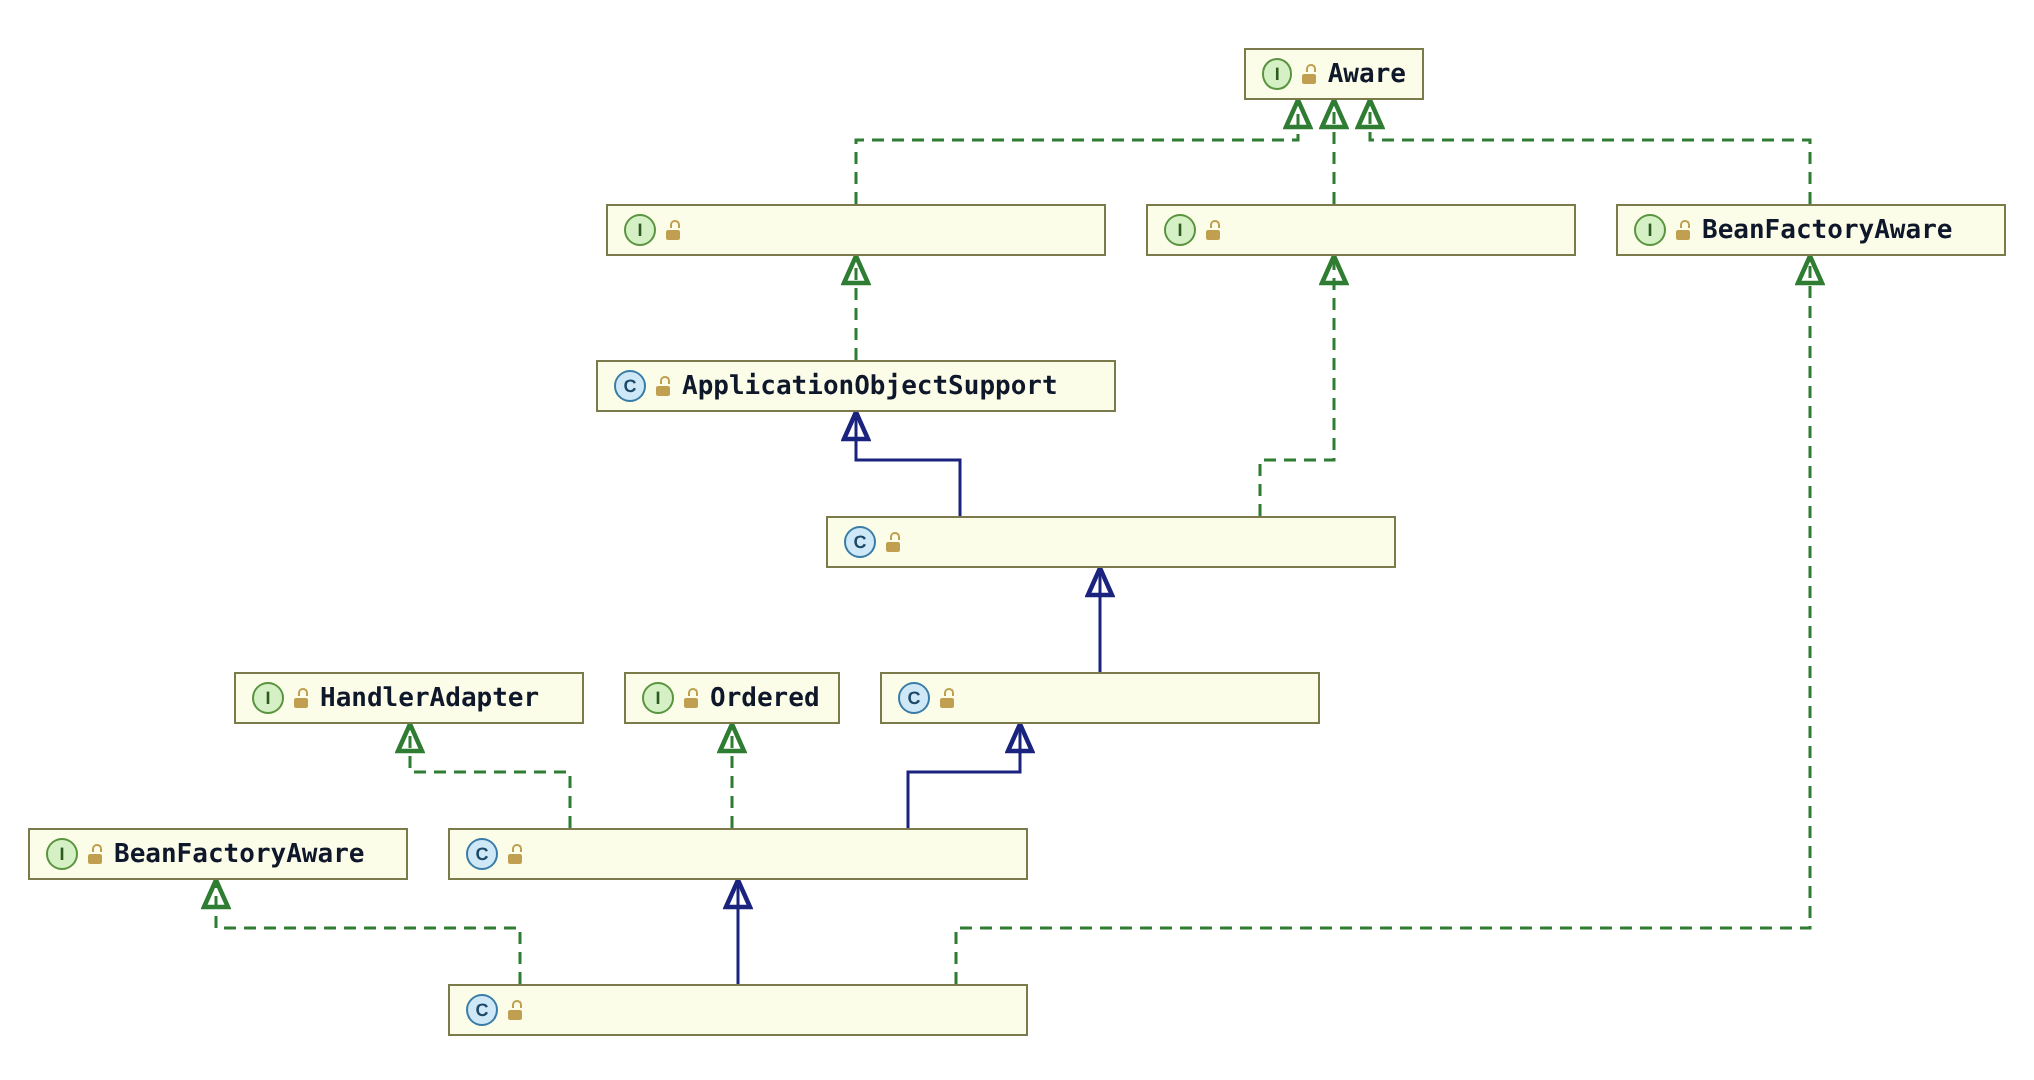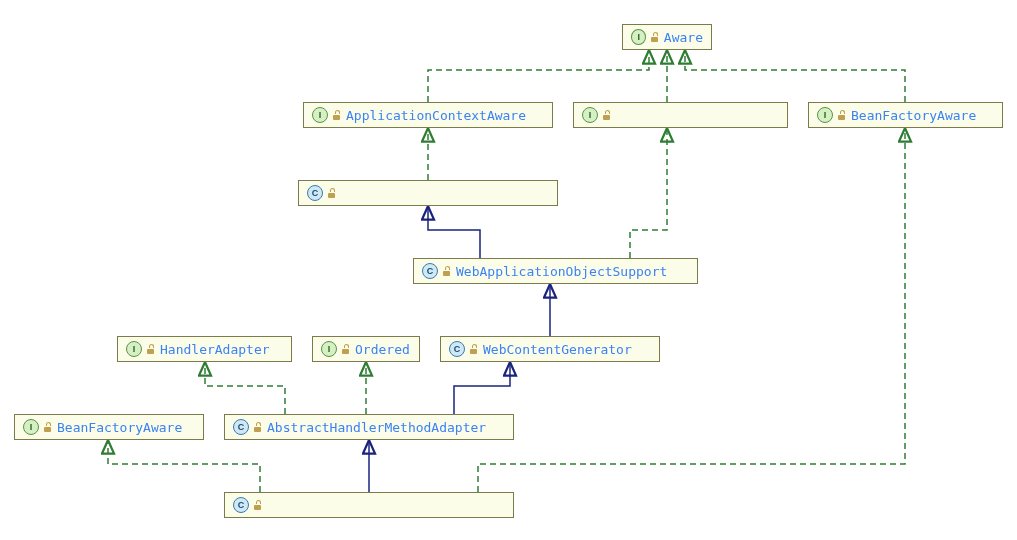--- a/index.html
+++ b/index.html
@@ -17,22 +17,22 @@
     background: #fbfde8;
     border: 1px solid #7a7a4a;
     padding: 4px 8px;
     display: flex;
     align-items: center;
     gap: 4px;
     white-space: nowrap;
     box-sizing: border-box;
   }
   .node .label {
-    font-weight: normal;
-    color: #3b82f6;
+    font-weight: bold;
+    color: #0f172a;
   }
   .icon {
     width: 14px;
     height: 14px;
     border-radius: 50%;
     display: inline-flex;
     align-items: center;
     justify-content: center;
     font-size: 9px;
     font-weight: bold;
@@ -131,71 +131,68 @@
 
 <div class="node" style="left:622px;top:24px;width:90px;">
   <span class="icon icon-interface">I</span>
   <span class="icon-lock"></span>
   <span class="label">Aware</span>
 </div>
 
 <div class="node" style="left:303px;top:102px;width:250px;">
   <span class="icon icon-interface">I</span>
   <span class="icon-lock"></span>
-  <span class="label">ApplicationContextAware</span>
 </div>
 
 <div class="node" style="left:573px;top:102px;width:215px;">
   <span class="icon icon-interface">I</span>
   <span class="icon-lock"></span>
 </div>
 
 <div class="node" style="left:808px;top:102px;width:195px;">
   <span class="icon icon-interface">I</span>
   <span class="icon-lock"></span>
   <span class="label">BeanFactoryAware</span>
 </div>
 
 <div class="node" style="left:298px;top:180px;width:260px;">
   <span class="icon icon-class">C</span>
   <span class="icon-lock"></span>
+  <span class="label">ApplicationObjectSupport</span>
 </div>
 
 <div class="node" style="left:413px;top:258px;width:285px;">
   <span class="icon icon-class">C</span>
   <span class="icon-lock"></span>
-  <span class="label">WebApplicationObjectSupport</span>
 </div>
 
 <div class="node" style="left:117px;top:336px;width:175px;">
   <span class="icon icon-interface">I</span>
   <span class="icon-lock"></span>
   <span class="label">HandlerAdapter</span>
 </div>
 
 <div class="node" style="left:312px;top:336px;width:108px;">
   <span class="icon icon-interface">I</span>
   <span class="icon-lock"></span>
   <span class="label">Ordered</span>
 </div>
 
 <div class="node" style="left:440px;top:336px;width:220px;">
   <span class="icon icon-class">C</span>
   <span class="icon-lock"></span>
-  <span class="label">WebContentGenerator</span>
 </div>
 
 <div class="node" style="left:14px;top:414px;width:190px;">
   <span class="icon icon-interface">I</span>
   <span class="icon-lock"></span>
   <span class="label">BeanFactoryAware</span>
 </div>
 
 <div class="node" style="left:224px;top:414px;width:290px;">
   <span class="icon icon-class">C</span>
   <span class="icon-lock"></span>
-  <span class="label">AbstractHandlerMethodAdapter</span>
 </div>
 
 <div class="node" style="left:224px;top:492px;width:290px;">
   <span class="icon icon-class">C</span>
   <span class="icon-lock"></span>
 </div>
 
 </body></html>

